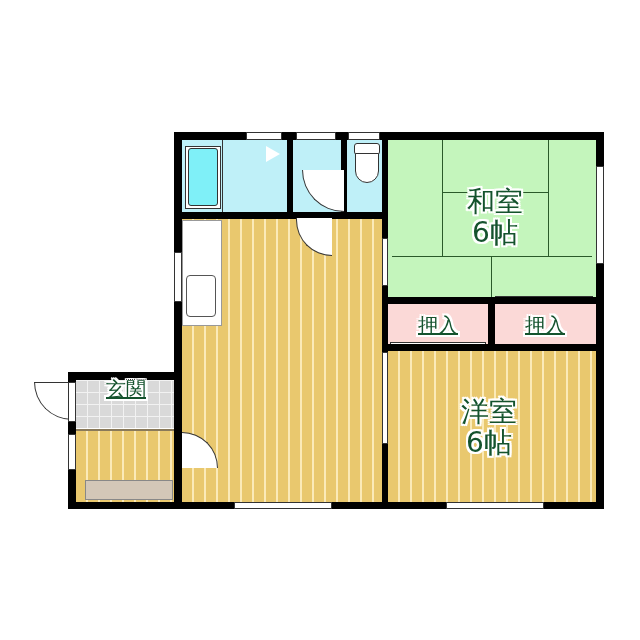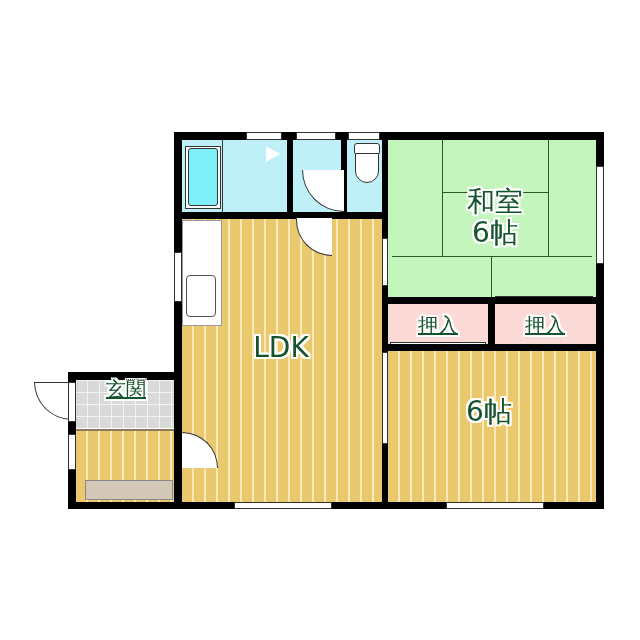--- a/index.html
+++ b/index.html
@@ -94,21 +94,21 @@
   <div class="abs" style="left:182px;top:432px;width:36px;height:36px;background:#fff;border-right:1px solid #333;border-top:1px solid #333;border-radius:0 36px 0 0;"></div>
   <div class="abs" style="left:34px;top:382px;width:40px;height:38px;background:#fff;border:1px solid #333;border-radius:0 0 0 40px;border-top:1px solid #333;border-right:none;"></div>
   <div class="win" style="left:68px;top:382px;width:8px;height:40px;"></div>
   <div class="abs" style="left:266px;top:146px;width:0;height:0;border-top:8px solid transparent;border-bottom:8px solid transparent;border-left:14px solid #fff;"></div>
 
   <div class="label" style="left:440px;top:186px;width:110px;">
     <div>和室</div>
     <div>6帖</div>
   </div>
   <div class="label" style="left:226px;top:332px;width:110px;">
-    <div>LDK</div>
   </div>
   <div class="label" style="left:434px;top:396px;width:110px;">
+    <div>洋室</div>
     <div>6帖</div>
   </div>
   <div class="label label-sm" style="left:86px;top:378px;width:80px;">玄関</div>
   <div class="label label-sm" style="left:388px;top:314px;width:100px;">押入</div>
   <div class="label label-sm" style="left:494px;top:314px;width:102px;">押入</div>
 </div>
 
 </body></html>

